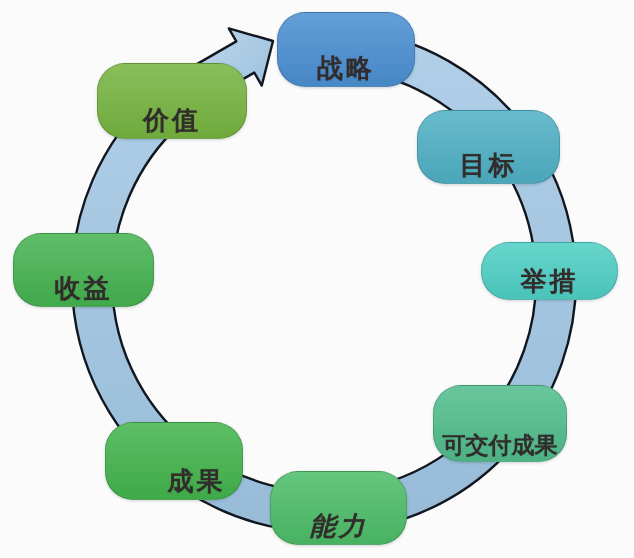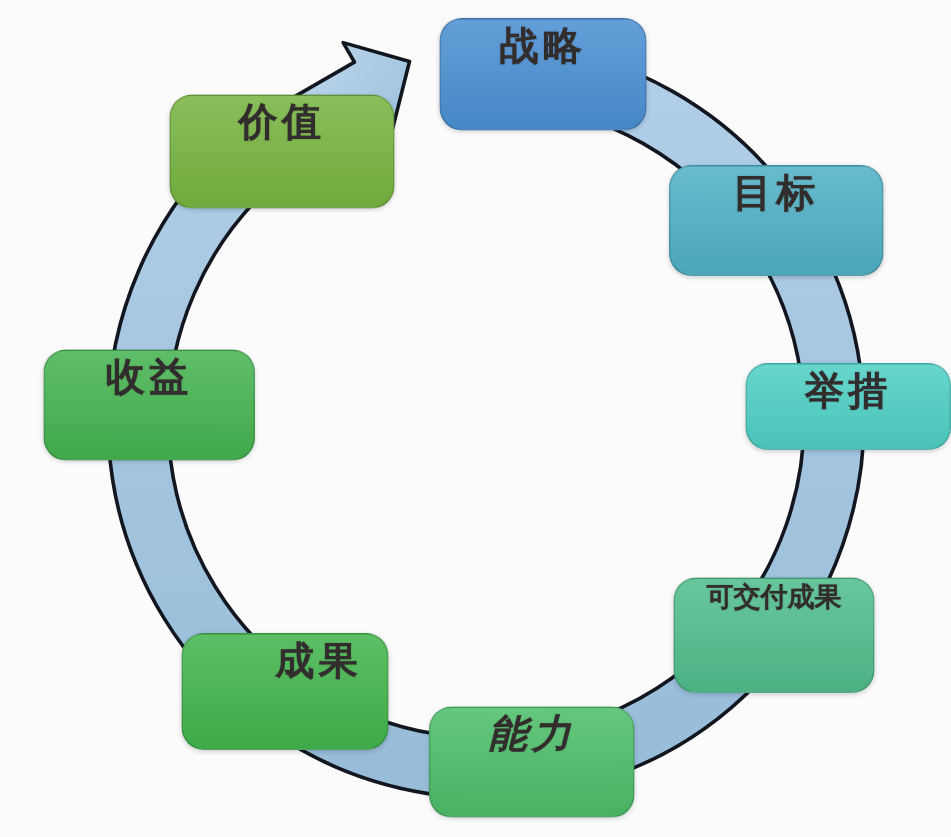--- a/index.html
+++ b/index.html
@@ -23,28 +23,27 @@
   .nodes-layer {
     position: absolute;
     left: 0;
     top: 0;
     width: 100%;
     height: 100%;
   }
   .node {
     position: absolute;
     display: flex;
-    align-items: flex-start;
+    align-items: flex-end;
     justify-content: center;
-    border-radius: 15px;
+    border-radius: 28px;
     border: 1px solid rgba(0,0,0,0.14);
     background-image: linear-gradient(rgba(255,255,255,0.14), rgba(0,0,0,0.06));
     box-shadow: 0 1px 3px rgba(20,30,50,0.18);
     box-sizing: border-box;
-    margin-left: 16px;
   }
   .node-label {
     font-weight: 700;
     color: #322d2d;
     white-space: nowrap;
     text-shadow: 0 0 1px rgba(40,30,30,0.35);
   }
 </style>
 </head>
 <body>
@@ -69,28 +68,28 @@
              A 212 212 0 1 0 342.5 68.8
              Z" fill="url(#bandGrad)" stroke="#12161f" stroke-width="2.4" stroke-linejoin="round"></path>
 
     <polygon points="0,0 -32,-33 -32,-18 -130,-18 -130,18 -32,18 -32,33" transform="translate(273,41) rotate(-30)" fill="url(#arrowGrad)" stroke="#12161f" stroke-width="2.4" stroke-linejoin="round"></polygon>
   </svg>
 
   <div class="nodes-layer">
       <div class="node" style="left: 277px; top: 12px; width: 138px; height: 75px; background-color: rgb(74, 143, 210);">
         <span class="node-label" style="font-size: 26px; letter-spacing: 3px;">战略</span>
       </div>
-      <div class="node" style="left: 430px; top: 110px; width: 143px; height: 74px; background-color: rgb(79, 176, 196);">
+      <div class="node" style="left: 417px; top: 110px; width: 143px; height: 74px; background-color: rgb(79, 176, 196);">
         <span class="node-label" style="font-size: 26px; letter-spacing: 3px;">目标</span>
       </div>
       <div class="node" style="left: 481px; top: 242px; width: 137px; height: 58px; background-color: rgb(78, 207, 196);">
         <span class="node-label" style="font-size: 26px; letter-spacing: 3px;">举措</span>
       </div>
       <div class="node" style="left: 433px; top: 385px; width: 134px; height: 77px; background-color: rgb(80, 189, 140);">
-        <span class="node-label" style="font-size: 18px; letter-spacing: 0px;">可交付成果</span>
+        <span class="node-label" style="font-size: 23px; letter-spacing: 0px;">可交付成果</span>
       </div>
       <div class="node" style="left: 270px; top: 471px; width: 137px; height: 74px; background-color: rgb(76, 189, 104);">
         <span class="node-label" style="font-size: 26px; letter-spacing: 3px; font-style: italic;">能力</span>
       </div>
       <div class="node" style="left: 105px; top: 422px; width: 138px; height: 78px; background-color: rgb(66, 180, 76); padding-left: 45px;">
         <span class="node-label" style="font-size: 26px; letter-spacing: 3px;">成果</span>
       </div>
       <div class="node" style="left: 13px; top: 233px; width: 141px; height: 74px; background-color: rgb(69, 179, 80);">
         <span class="node-label" style="font-size: 26px; letter-spacing: 3px;">收益</span>
       </div>

